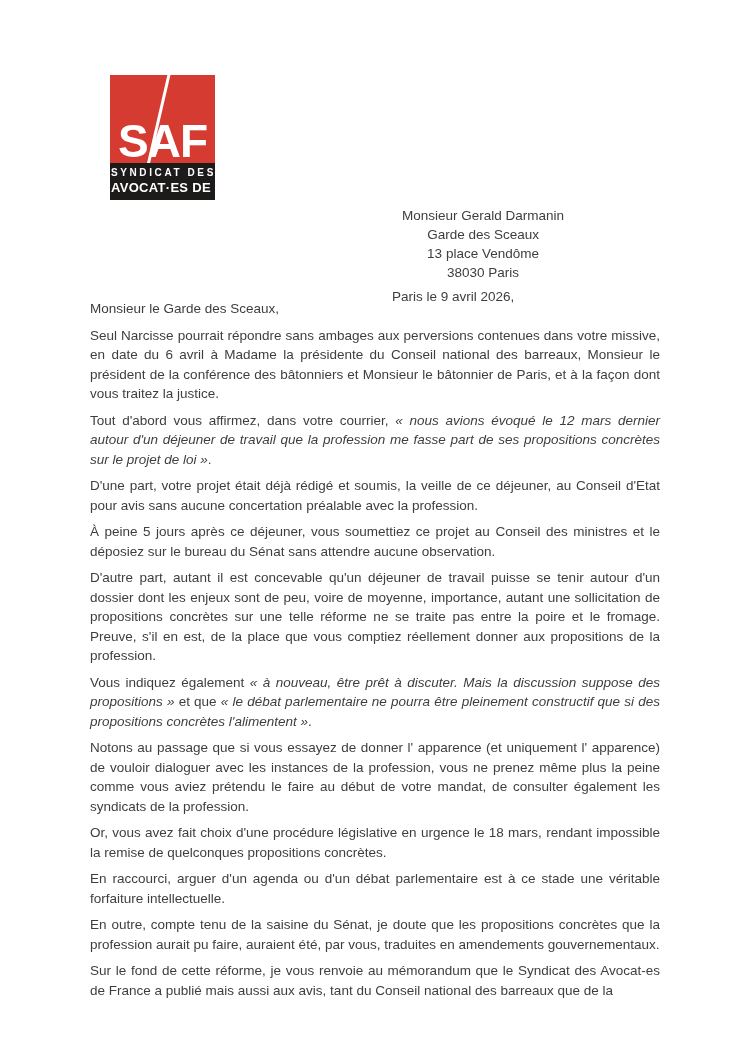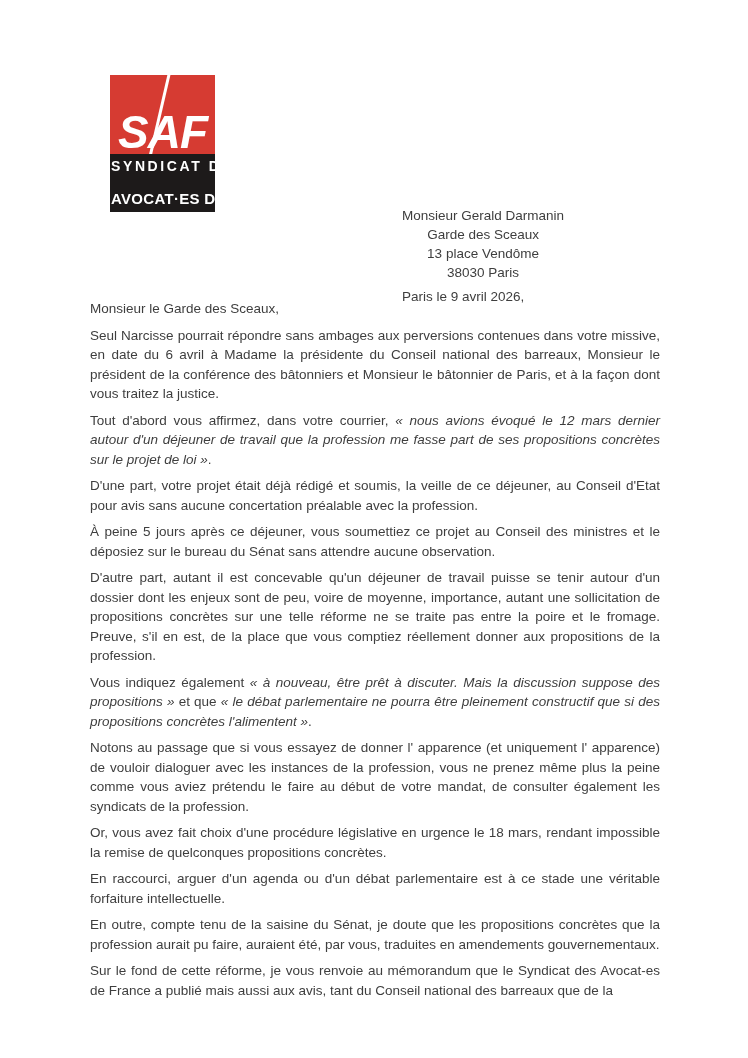--- a/index.html
+++ b/index.html
@@ -20,26 +20,25 @@
 
   
   .logo {
     position: absolute;
     left: 110px;
     top: 75px;
     width: 105px;
   }
   .logo-red {
     position: relative;
-    height: 79px;
+    height: 88px;
     display: flex;
     align-items: flex-end;
     justify-content: center;
     overflow: hidden;
-    font-style: italic;
   }
   .logo-acronym {
     color: #ffffff;
     font-weight: bold;
     font-size: 46px;
     line-height: 0.92;
     letter-spacing: -1px;
     padding-bottom: 1px;
     position: relative;
     z-index: 1;
@@ -54,45 +53,45 @@
     transform: rotate(13deg);
     z-index: 2;
   }
   .logo-black {
     color: #ffffff;
     text-align: center;
     padding: 4px 1px 5px;
     margin-top: 0;
   }
   .logo-line1 {
-    font-size: 14px;
+    font-size: 10px;
     font-weight: bold;
     letter-spacing: 2.6px;
     white-space: nowrap;
   }
   .logo-line2 {
-    font-size: 15px;
+    font-size: 13px;
     font-weight: bold;
     letter-spacing: 0.3px;
-    margin-top: 16px;
+    margin-top: 2px;
     white-space: nowrap;
   }
 
   
   .recipient {
     position: absolute;
     left: 402px;
     top: 206px;
     font-size: 13.5px;
     line-height: 19px;
     text-align: center;
   }
   .dateline {
     position: absolute;
-    left: 402px;
+    left: 392px;
     top: 287px;
     font-size: 13.5px;
     line-height: 19px;
   }
 
   
   .letter-body {
     position: absolute;
     left: 90px;
     top: 299px;

